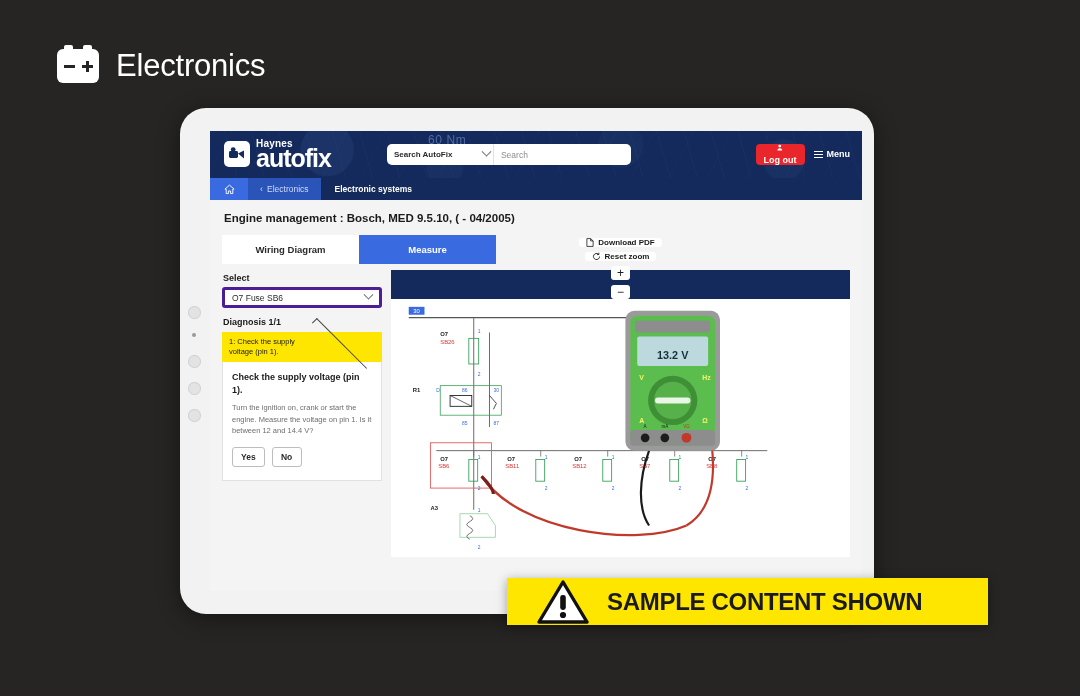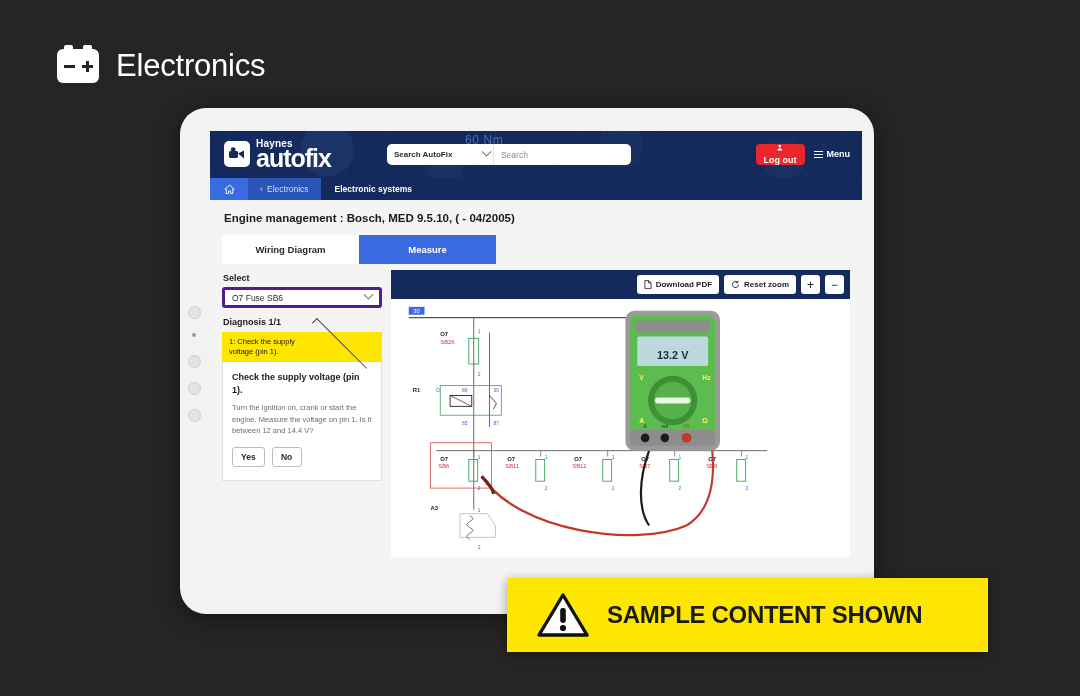--- a/index.html
+++ b/index.html
@@ -66,21 +66,20 @@
       radial-gradient(circle at 18% 40%, rgba(120,160,230,.25) 0 26px, transparent 27px),
       radial-gradient(circle at 36% 78%, rgba(120,160,230,.18) 0 18px, transparent 19px),
       radial-gradient(circle at 63% 30%, rgba(120,160,230,.16) 0 22px, transparent 23px),
       radial-gradient(circle at 88% 62%, rgba(120,160,230,.18) 0 20px, transparent 21px),
       repeating-linear-gradient(74deg, rgba(130,170,235,.10) 0 1px, transparent 1px 26px),
       repeating-linear-gradient(-62deg, rgba(130,170,235,.08) 0 1px, transparent 1px 34px);
   }
   .nm-label {
     position:absolute; left:218px; top:2px; color:#4e6ca8; font-size:12px;
     letter-spacing:.6px;
-    margin-left:37px;
   }
   .brand { display:flex; align-items:center; gap:6px; z-index:2; margin-left:4px; }
   .brand-badge {
     width:26px; height:26px; background:#fff; border-radius:5px;
     display:flex; align-items:center; justify-content:center;
   }
   .brand-text { line-height:.84; }
   .brand-haynes { color:#fff; font-size:10px; font-weight:700; letter-spacing:.2px; display:block; }
   .brand-autofix { color:#fff; font-size:25px; font-weight:700; letter-spacing:-1px; display:block; }
 
@@ -144,31 +143,31 @@
   .acc-title { font-size:9px; font-weight:700; color:#1b1b1b; line-height:1.4; margin-bottom:6px; }
   .acc-text { font-size:7.5px; color:#6d6d6d; line-height:1.5; }
   .yn { display:flex; gap:7px; margin-top:11px; }
   .yn-btn { min-width:30px; height:20px; border:1px solid #bdbdbd; border-radius:3px; background:#fff;
             font-size:8.5px; font-weight:700; color:#2b2b2b; display:flex; align-items:center; justify-content:center; padding:0 8px; }
 
   
   .right-pane { flex:1; }
   .viewer-bar {
     background:#142a5c; height:29px; display:flex; align-items:center; justify-content:flex-end;
-    gap:5px; padding:0 6px;
+    gap:5px; padding:0 6px;flex-direction:column;
   }
   .vb-btn { background:#fff; border-radius:3px; height:19px; display:flex; align-items:center;
             justify-content:center; gap:4px; font-size:8px; font-weight:700; color:#1b1b1b; padding:0 7px; }
   .vb-sq { width:19px; height:19px; background:#fff; border-radius:3px; display:flex;
            align-items:center; justify-content:center; font-size:12px; color:#1b1b1b; }
   .canvas { background:#fff; height:258px; position:relative; overflow:hidden; }
 
   
   .banner {
-    position:absolute; left:507px; top:578px; width:481px; height:74px;
+    position:absolute; left:507px; top:578px; width:481px; height:47px;
     background:#ffe600; display:flex; align-items:center; gap:18px; padding-left:30px;
     box-shadow:0 2px 10px rgba(0,0,0,.35);
   }
   .banner-text { font-size:24px; font-weight:700; color:#1b1b1b; letter-spacing:-.3px; }
 </style>
 </head>
 <body>
 
 <div class="page-header">
   <div class="battery-icon">

